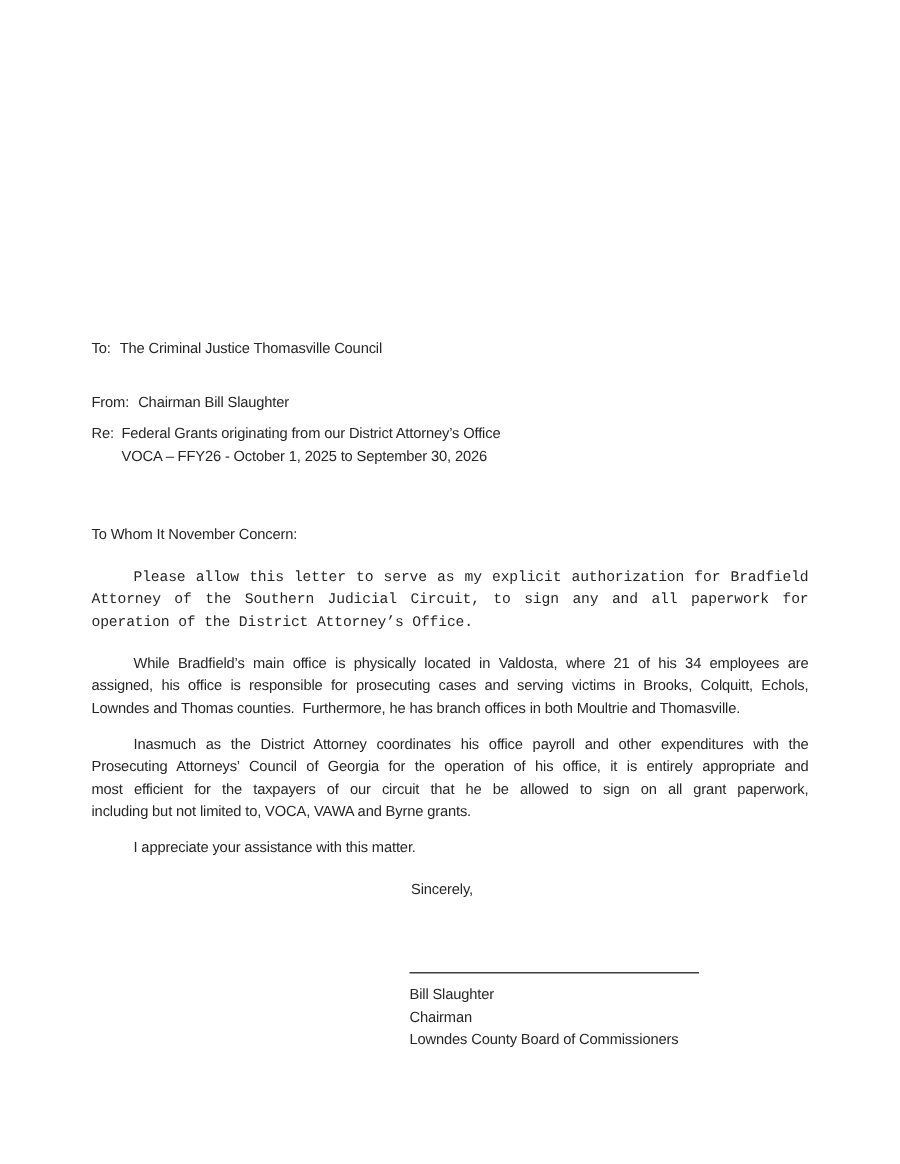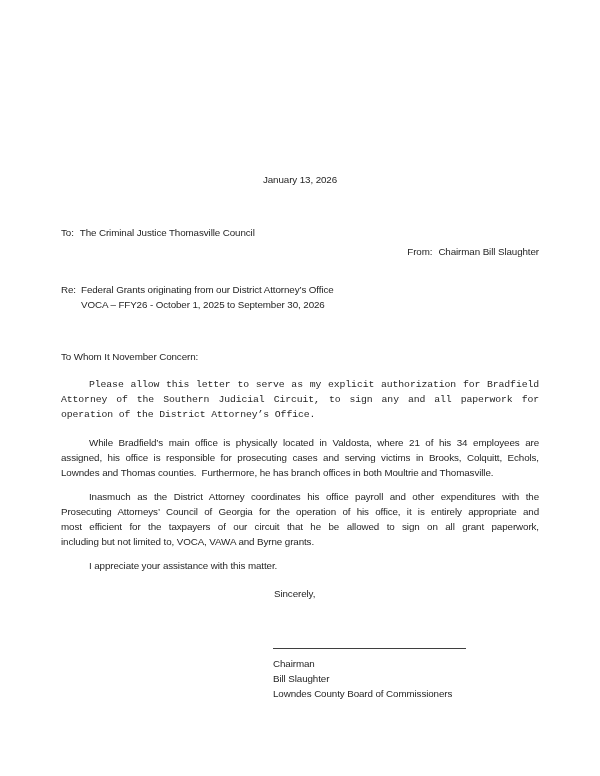--- a/index.html
+++ b/index.html
@@ -17,21 +17,21 @@
     line-height: 15px;
     color: #262626;
     overflow: hidden;
   }
 
   .abs { position: absolute; left: 61px; width: 478px; }
 
   .date-line { left: 0; width: 600px; top: 172px; text-align: center; }
 
   .to-row   { top: 225px; }
-  .from-row { top: 244px; text-align: right; }
+  .from-row { top: 261px; }
 
   .field-value { margin-left: 6px; white-space: pre-wrap; }
 
   .re-block { top: 282px; }
   .re-label { position: absolute; left: 0; top: 0; }
   .re-lines { margin-left: 20px; }
 
   .salutation { top: 349px; }
 
   .para-1 { top: 377px; font-family: Liberation Mono, monospace; }
@@ -55,21 +55,20 @@
     border-bottom: 1.5px solid #3f3f3f;
   }
 
   .signature-block { position: absolute; left: 273px; top: 656px; }
 </style>
 </head>
 <body>
 
 <div class="page">
 
-  <div class="abs date-line">January 13, 2026</div>
 
   <div class="abs to-row"><span>To:</span><span class="field-value">The Criminal Justice Thomasville Council</span></div>
 
   <div class="abs from-row"><span>From:</span><span class="field-value">Chairman Bill Slaughter</span></div>
 
   <div class="abs re-block">
     <span class="re-label">Re:</span>
     <div class="re-lines">
       <div class="line">Federal Grants originating from our District Attorney’s Office</div>
       <div class="line">VOCA – FFY26 - October 1, 2025 to September 30, 2026</div>
@@ -96,18 +95,18 @@
     </div>
   <div class="abs para-4">
       <div class="line indent">I appreciate your assistance with this matter.</div>
     </div>
 
   <div class="closing">Sincerely,</div>
 
   <div class="signature-rule"></div>
 
   <div class="signature-block">
+    <div class="line">Bill Slaughter</div>
     <div class="line">Chairman</div>
-    <div class="line">Bill Slaughter</div>
     <div class="line">Lowndes County Board of Commissioners</div>
   </div>
 
 </div>
 
 </body></html>

